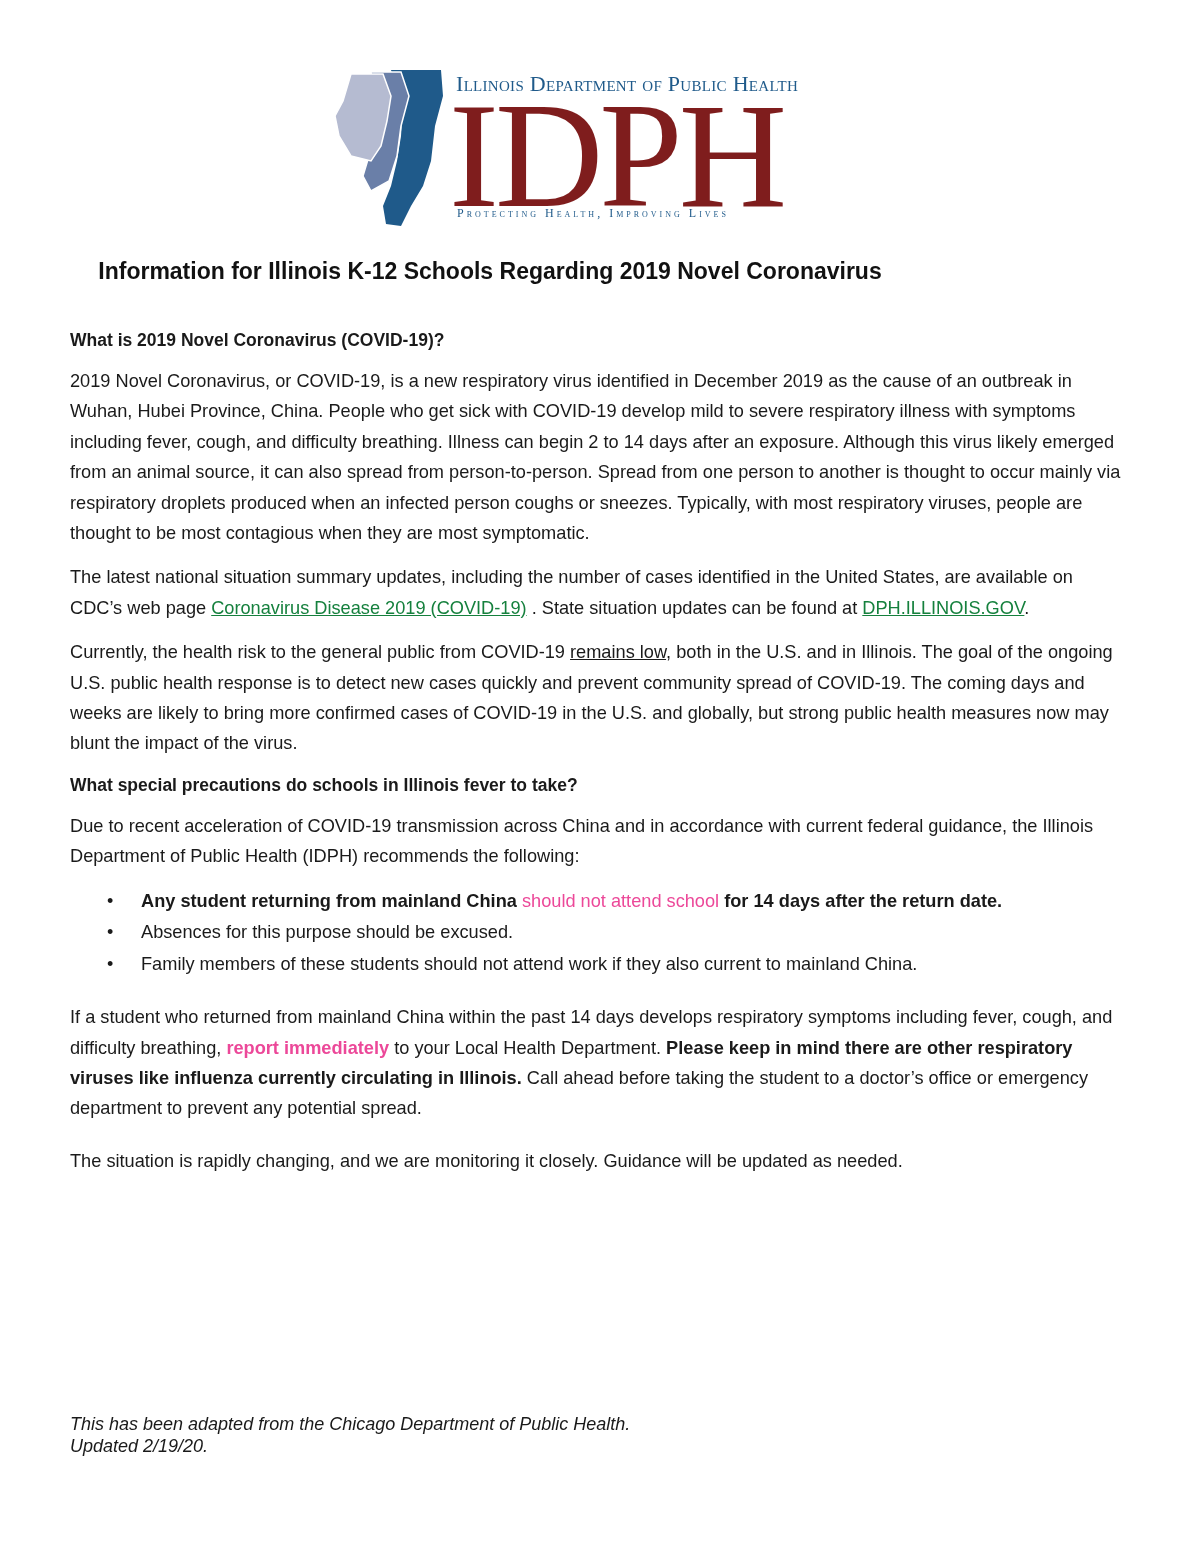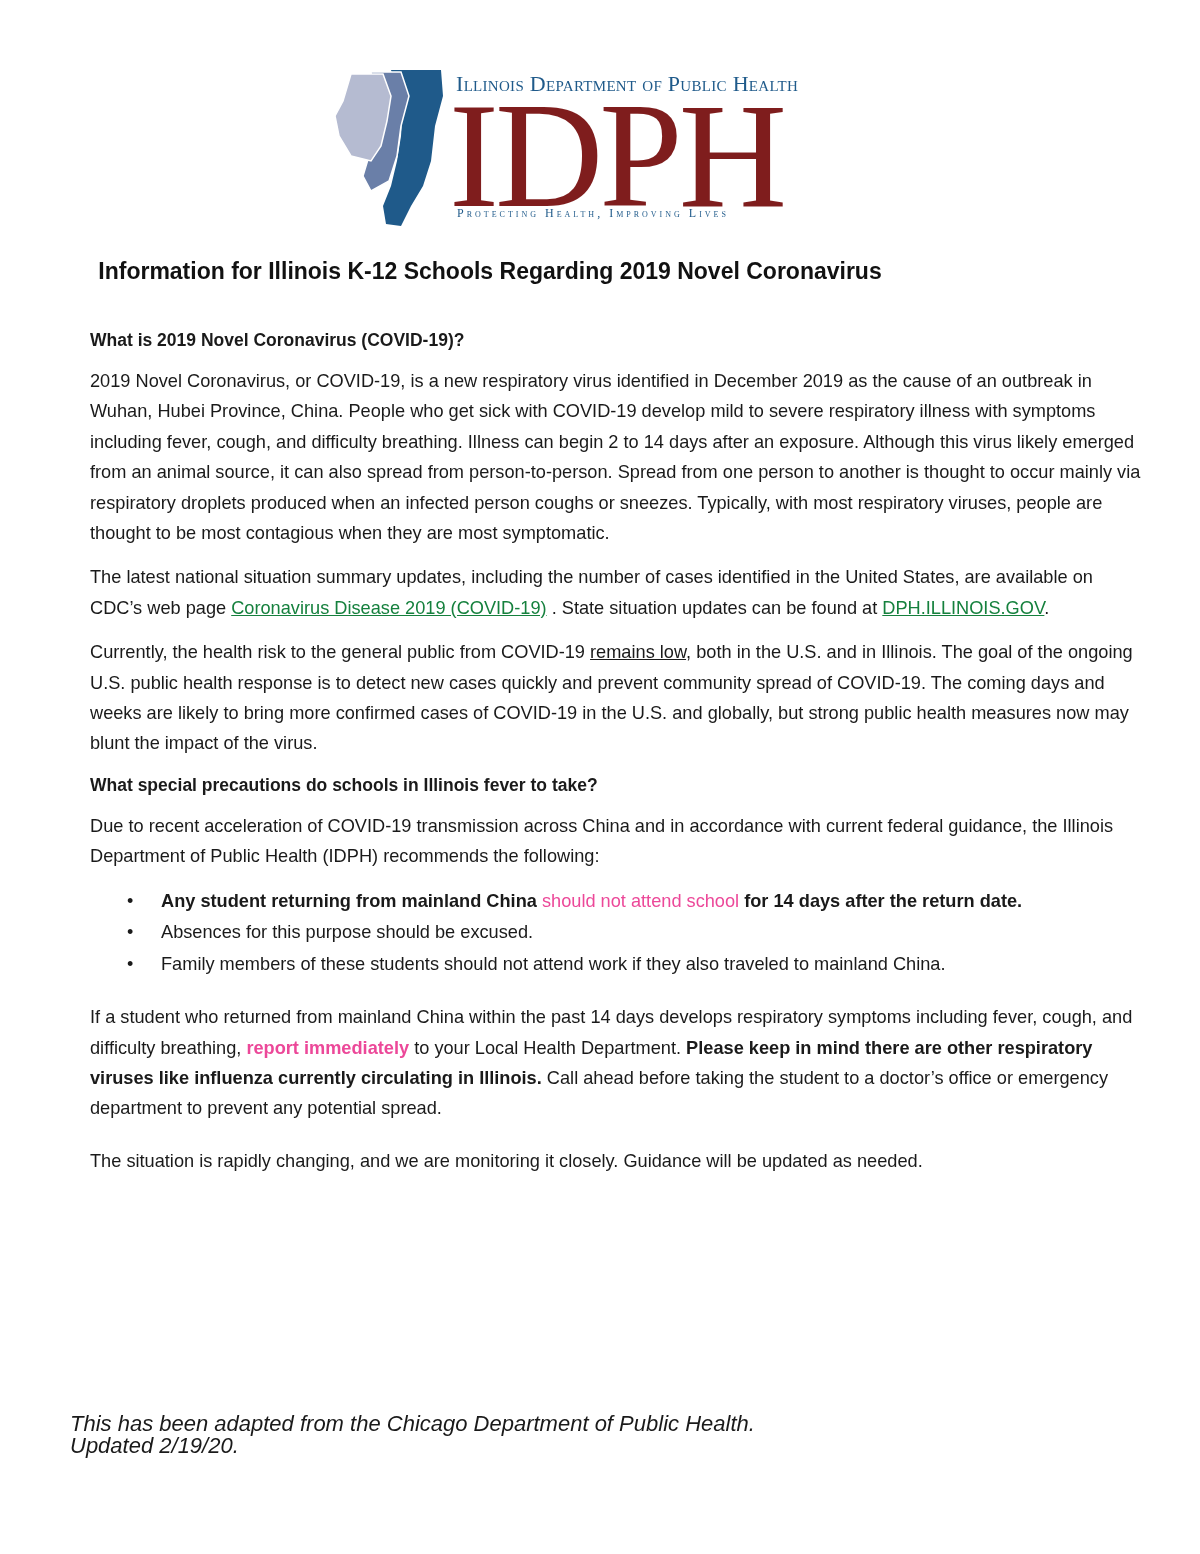--- a/index.html
+++ b/index.html
@@ -8,30 +8,30 @@
   .logo { position:absolute; left:331px; top:66px; width:510px; height:170px; }
   .logo-top { position:absolute; left:125px; top:5px; font-family:"Liberation Serif", serif;
               font-size:22px; color:#1f5a8a; letter-spacing:0.3px; font-variant:small-caps; white-space:nowrap; }
   .logo-big { position:absolute; left:118px; top:14px; font-family:"Liberation Serif", serif;
               font-size:150px; line-height:150px; color:#7f1d1d; letter-spacing:-4px; transform:scaleY(1.0); }
   .logo-bottom { position:absolute; left:126px; top:140px; font-family:"Liberation Serif", serif;
                  font-size:12px; color:#1f5a8a; letter-spacing:3px; font-variant:small-caps; white-space:nowrap; }
   .logo svg { position:absolute; left:0; top:0; }
   .title { position:absolute; left:0; width:980px; top:258px; text-align:center;
            font-weight:bold; font-size:23px; color:#111; }
-  .content { position:absolute; left:70px; top:328px; width:1060px; font-size:18.2px; line-height:30.4px;margin-left:20px; }
+  .content { position:absolute; left:70px; top:328px; width:1060px; font-size:18.2px; line-height:30.4px; }
   h3 { font-size:17.5px; font-weight:bold; margin:0 0 14px 0; line-height:24px; }
   p { margin:0 0 14px 0; }
   a { color:#15803d; text-decoration:underline; }
   .u { text-decoration:underline; }
   .red { color:#ec4899; }
   ul { margin:14px 0 14px 0; padding-left:71px; list-style:none; }
   ul li { position:relative; line-height:31.5px; }
   ul li::before { content:"•"; position:absolute; left:-34px; font-size:18px; }
-  .footer { position:absolute; left:70px; top:1413px; font-style:italic; font-size:22px; line-height:22px; }
+  .footer { position:absolute; left:70px; top:1413px; font-style:italic; font-size:18px; line-height:22px; }
 </style>
 </head>
 <body>
 
 <div class="logo">
   <svg width="130" height="170" viewBox="0 0 130 170">
     <path d="M60 4 L110 4 L112 30 L104 60 L100 95 L92 120 L80 140 L70 160 L55 158 L52 140 L60 120 L66 95 L70 70 L72 40 Z" fill="#1f5a8a"></path>
     <path d="M40 6 L70 6 L78 30 L70 60 L66 90 L58 115 L40 125 L32 110 L38 90 L44 70 L44 40 Z" fill="#6a7fa8" stroke="#fff" stroke-width="1.5"></path>
     <path d="M20 8 L52 8 L60 30 L56 55 L50 80 L40 95 L20 90 L8 70 L4 50 L12 35 Z" fill="#b5bbd1" stroke="#fff" stroke-width="1.5"></path>
   </svg>
@@ -47,21 +47,21 @@
   <p>2019 Novel Coronavirus, or COVID-19, is a new respiratory virus identified in December 2019 as the cause of an outbreak in Wuhan, Hubei Province, China. People who get sick with COVID-19 develop mild to severe respiratory illness with symptoms including fever, cough, and difficulty breathing. Illness can begin 2 to 14 days after an exposure. Although this virus likely emerged from an animal source, it can also spread from person-to-person. Spread from one person to another is thought to occur mainly via respiratory droplets produced when an infected person coughs or sneezes. Typically, with most respiratory viruses, people are thought to be most contagious when they are most symptomatic.</p>
   <p><span>The latest national situation summary updates, including the number of cases identified in the United States, are available on CDC’s web page </span><a href="#"> Coronavirus Disease 2019 (COVID-19)</a><span> . State situation updates can be found at </span><a href="#">DPH.ILLINOIS.GOV</a><span>.</span></p>
 
   <p><span>Currently, the health risk to the general public from COVID-19 </span><span class="u">remains low</span><span>, both in the U.S. and in Illinois. The goal of the ongoing U.S. public health response is to detect new cases quickly and prevent community spread of COVID-19. The coming days and weeks are likely to bring more confirmed cases of COVID-19 in the U.S. and globally, but strong public health measures now may blunt the impact of the virus.</span></p>
 
   <h3>What special precautions do schools in Illinois fever to take?</h3>
   <p style="margin-bottom:0">Due to recent acceleration of COVID-19 transmission across China and in accordance with current federal guidance, the Illinois Department of Public Health (IDPH) recommends the following:</p>
   <ul>
     <li><b><span>Any student returning from mainland China </span><span class="red" style="font-weight:normal">should not attend school</span><span> for 14 days after the return date.</span></b></li>
     <li>Absences for this purpose should be excused.</li>
-    <li>Family members of these students should not attend work if they also traveled to mainland China.</li>
+    <li>Family members of these students should not attend work if they also current to mainland China.</li>
   </ul>
   <p style="margin-top:22px"><span>If a student who returned from mainland China within the past 14 days develops respiratory symptoms including fever, cough, and difficulty breathing, </span><b class="red">report immediately</b><span> to your Local Health Department. </span><b>Please keep in mind there are other respiratory viruses like influenza currently circulating in Illinois.</b><span> Call ahead before taking the student to a doctor’s office or emergency department to prevent any potential spread.</span></p>
   <p style="margin-top:22px">The situation is rapidly changing, and we are monitoring it closely. Guidance will be updated as needed.</p>
 </div>
 
 <div class="footer">
   <div>This has been adapted from the Chicago Department of Public Health.</div>
   <div>Updated 2/19/20.</div>
 </div>
 

